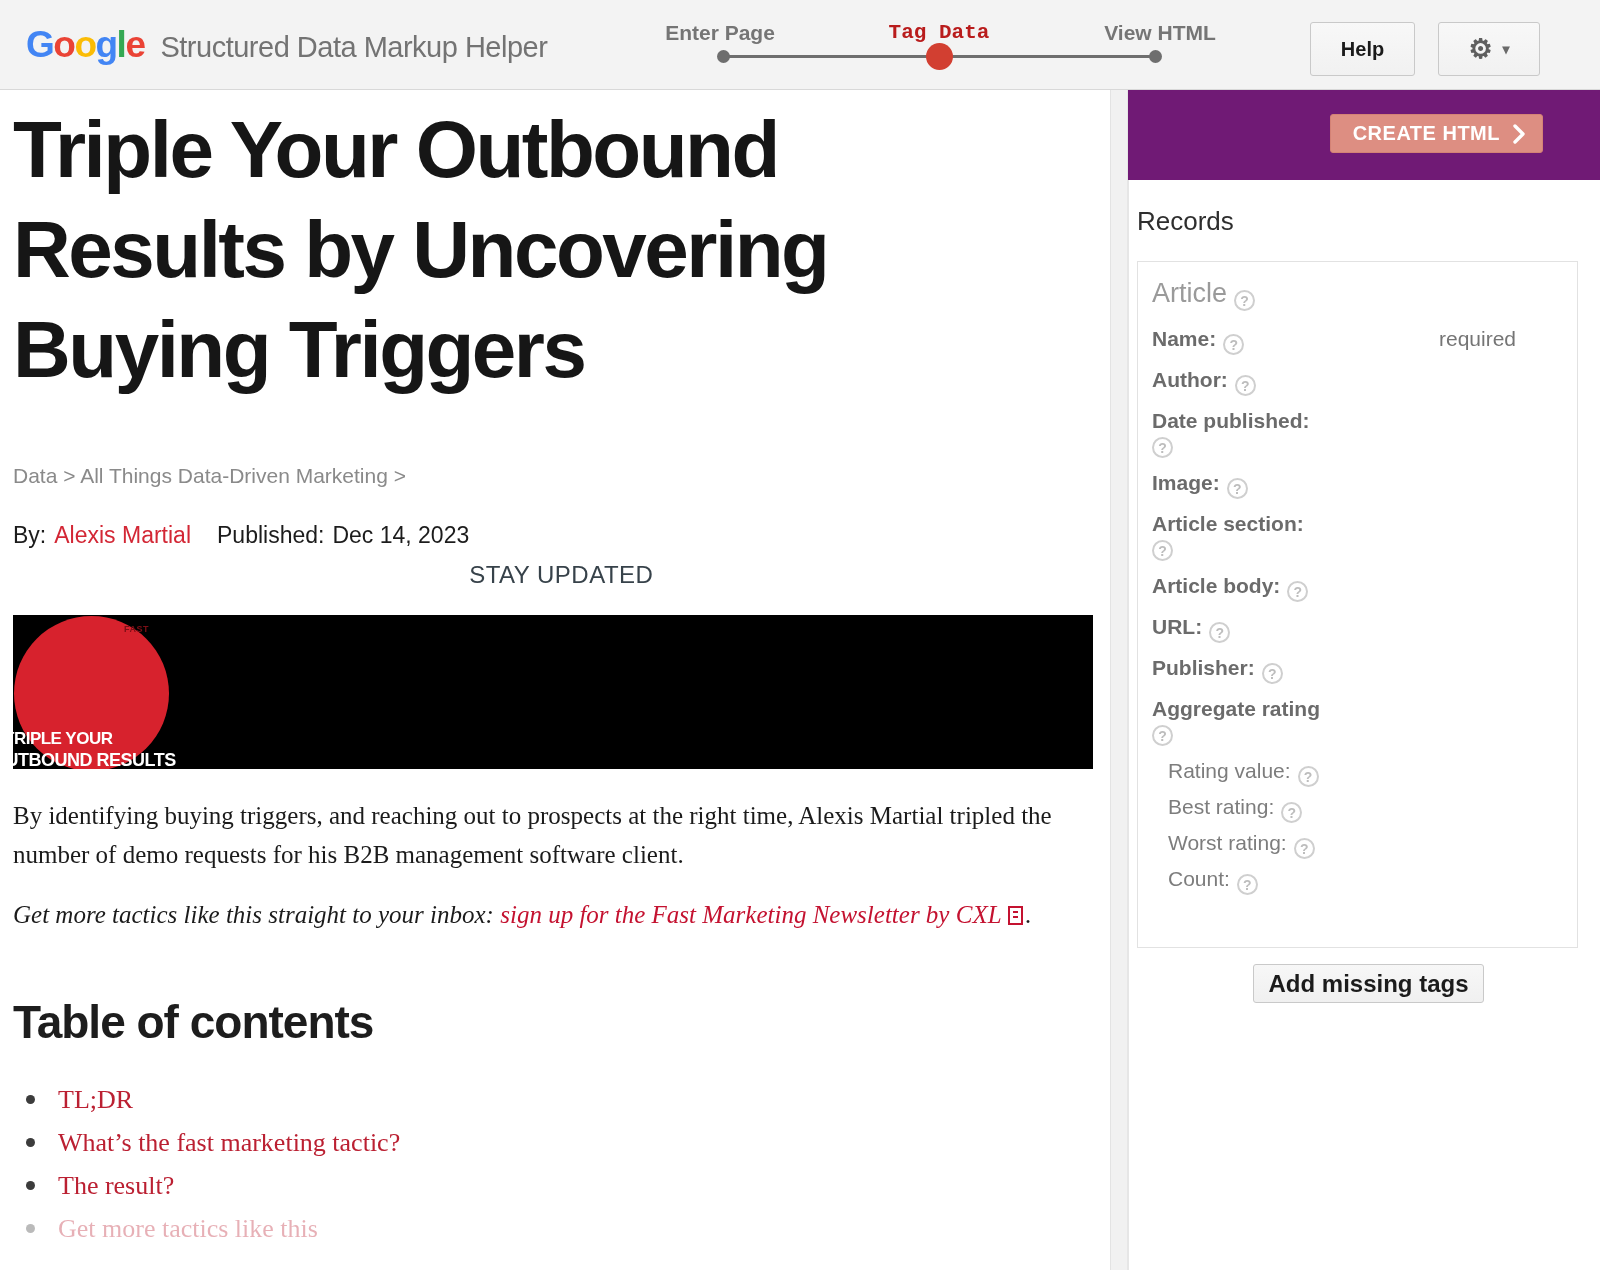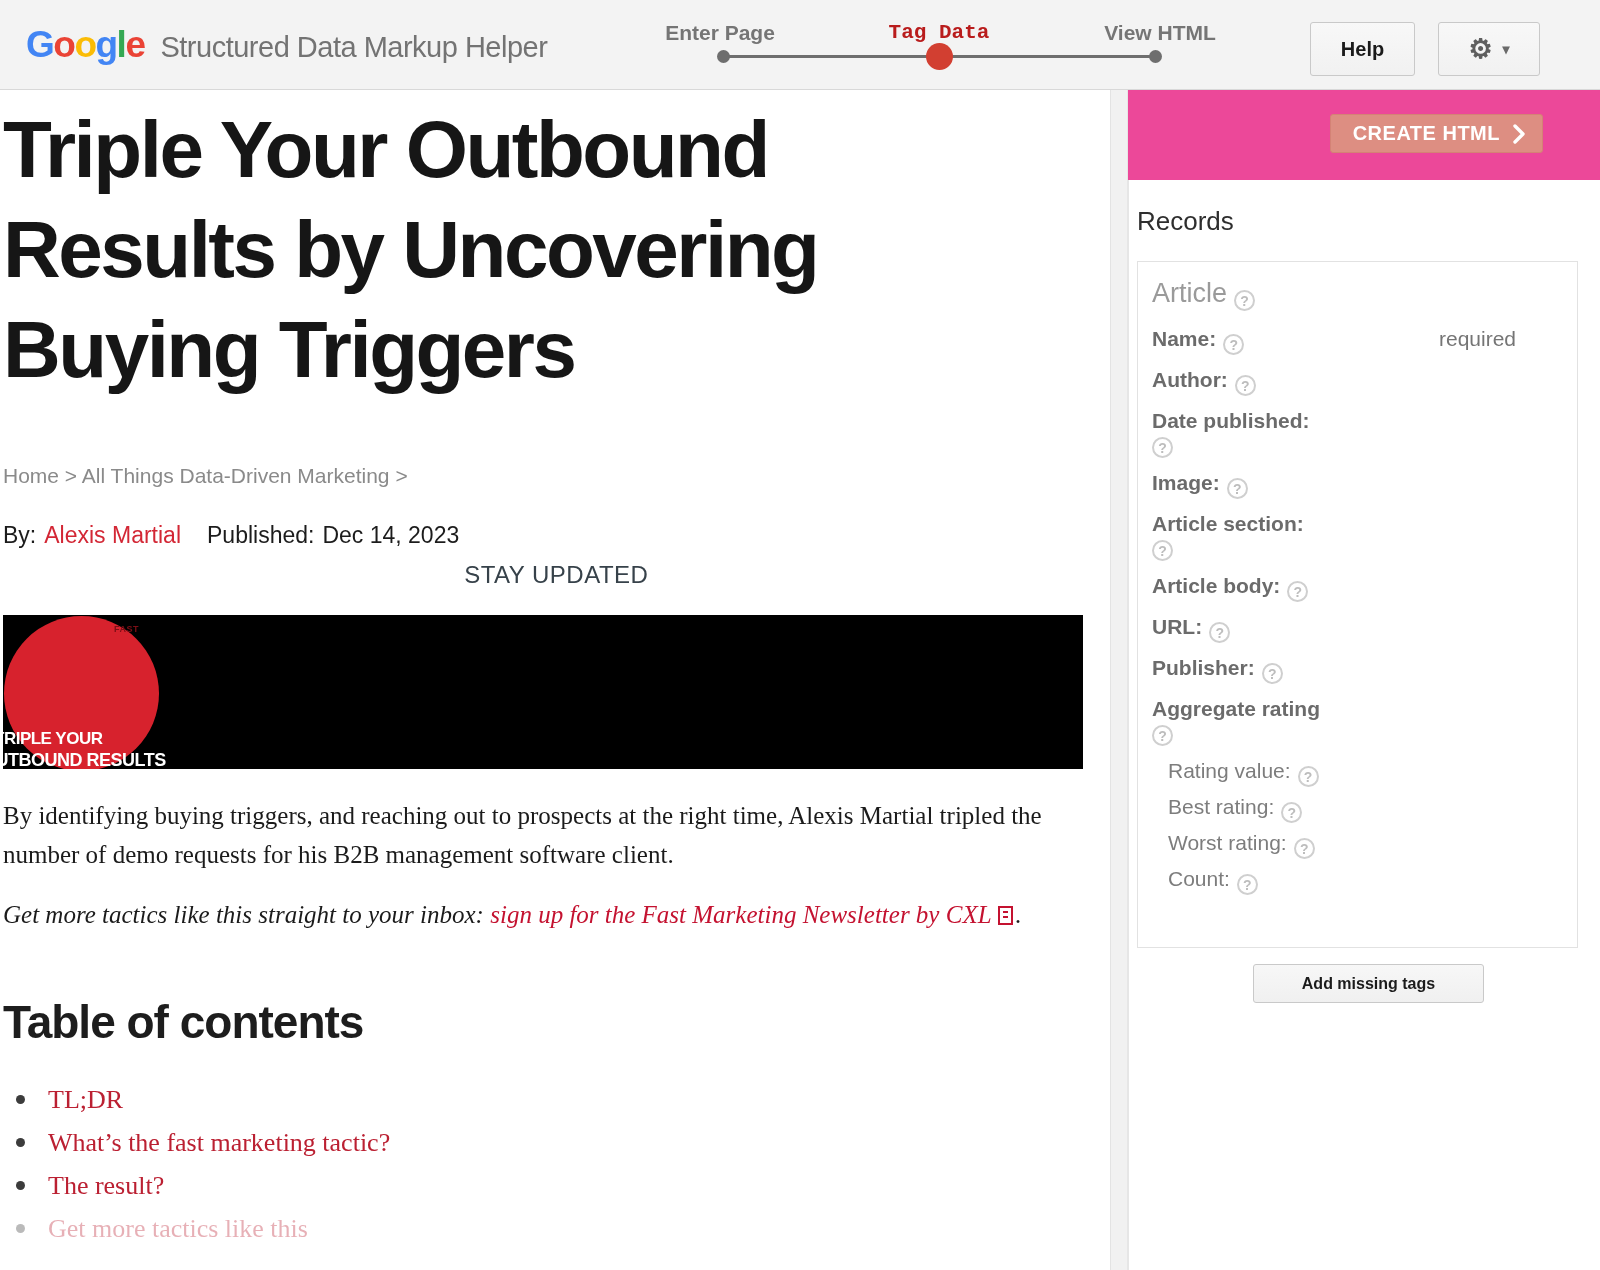--- a/index.html
+++ b/index.html
@@ -21,23 +21,23 @@
   .hdr-btn { position:absolute; top:22px; height:54px; background:linear-gradient(#f8f8f8,#f1f1f1);
     border:1px solid #c9c9c9; border-radius:3px; font-size:20px; font-weight:bold; color:#1b1b1b;
     display:flex; align-items:center; justify-content:center; cursor:pointer; }
   .help-btn { left:1310px; width:105px; }
   .gear-btn { left:1438px; width:102px; color:#5f5f5f; }
   .gear-glyph { font-size:27px; }
   .caret-glyph { font-size:14px; margin-left:10px; color:#6a6a6a; }
 
   
   .main { display:flex; height:1180px; }
-  .content { width:1216px; background:#fff; padding-left:3px; overflow:hidden; }
+  .content { width:1216px; background:#fff; padding-left:13px; overflow:hidden; }
   .vstrip { width:20px; background:#f1f1f1; border-left:1px solid #e3e3e3; border-right:1px solid #e6e6e6; }
-  .panel { flex:1; background:#ec4899; display:flex; flex-direction:column; }
+  .panel { flex:1; background:#701a75; display:flex; flex-direction:column; }
 
   
   .article-title { margin-top:10px; width:920px; font-size:80px; font-weight:bold;
     letter-spacing:-2.5px; line-height:1.25; color:#161616; }
   .breadcrumb { margin-top:64px; font-size:21px; color:#8a8a8a; }
   .breadcrumb span { cursor:pointer; }
   .byline { margin-top:34px; font-size:23px; color:#1c1c1c; }
   .byline .author { color:#d32735; margin-left:8px; cursor:pointer; }
   .byline .pub-label { margin-left:26px; }
   .byline .pub-date { margin-left:8px;text-align:right; }
@@ -83,21 +83,21 @@
   .field-row.indent { margin-left:16px; margin-bottom:8px; }
   .field-row.indent .lbl { font-weight:normal; color:#7d7d7d; }
   .qmark { display:inline-block; width:21px; height:21px; border:2px solid #cfcfcf; border-radius:50%;
     color:#bdbdbd; font-size:14px; font-weight:bold; text-align:center; line-height:18px;
     margin-left:7px; vertical-align:-4px; cursor:pointer; }
   .qmark.block { display:block; margin:4px 0 0 0; }
   .required-badge { position:absolute; left:287px; top:0; font-weight:normal; color:#757575; }
 
   .add-tags-btn { display:block; margin:16px auto 0 auto; width:231px; height:39px;
     background:linear-gradient(#f7f7f7,#f0f0f0); border:1px solid #c9c9c9; border-radius:3px;
-    font-size:16px; font-weight:bold; color:#1b1b1b; font-family:"Liberation Sans",sans-serif; cursor:pointer; }
+    font-size:24px; font-weight:bold; color:#1b1b1b; font-family:"Liberation Sans",sans-serif; cursor:pointer; }
   .add-tags-wrap { width:463px; }
 </style>
 </head>
 <body>
 
 <div class="header">
   <div class="logo-wrap">
     <div class="glogo" id="glogo"><span style="color: rgb(66, 133, 244);">G</span><span style="color: rgb(234, 67, 53);">o</span><span style="color: rgb(251, 188, 5);">o</span><span style="color: rgb(66, 133, 244);">g</span><span style="color: rgb(52, 168, 83);">l</span><span style="color: rgb(234, 67, 53);">e</span></div>
     <div class="app-title">Structured Data Markup Helper</div>
   </div>
@@ -115,21 +115,21 @@
     <span class="gear-glyph">⚙</span>
     <span class="caret-glyph">▾</span>
   </div>
 </div>
 
 <div class="main">
 
   <div class="content">
     <h1 class="article-title">Triple Your Outbound Results by Uncovering Buying Triggers</h1>
 
-    <div class="breadcrumb" id="breadcrumb"><span>Home</span> &gt; <span>All Things Data-Driven Marketing</span> &gt; </div>
+    <div class="breadcrumb" id="breadcrumb"><span>Data</span> &gt; <span>All Things Data-Driven Marketing</span> &gt; </div>
 
     <div class="byline">
       <span>By:</span><span class="author">Alexis Martial</span><span class="pub-label">Published:</span><span class="pub-date">Dec 14, 2023</span>
     </div>
 
     <div class="stay-updated">STAY UPDATED</div>
 
     <div class="banner">
       <div class="banner-circle">
         <div class="circle-tiny">FAST</div>

